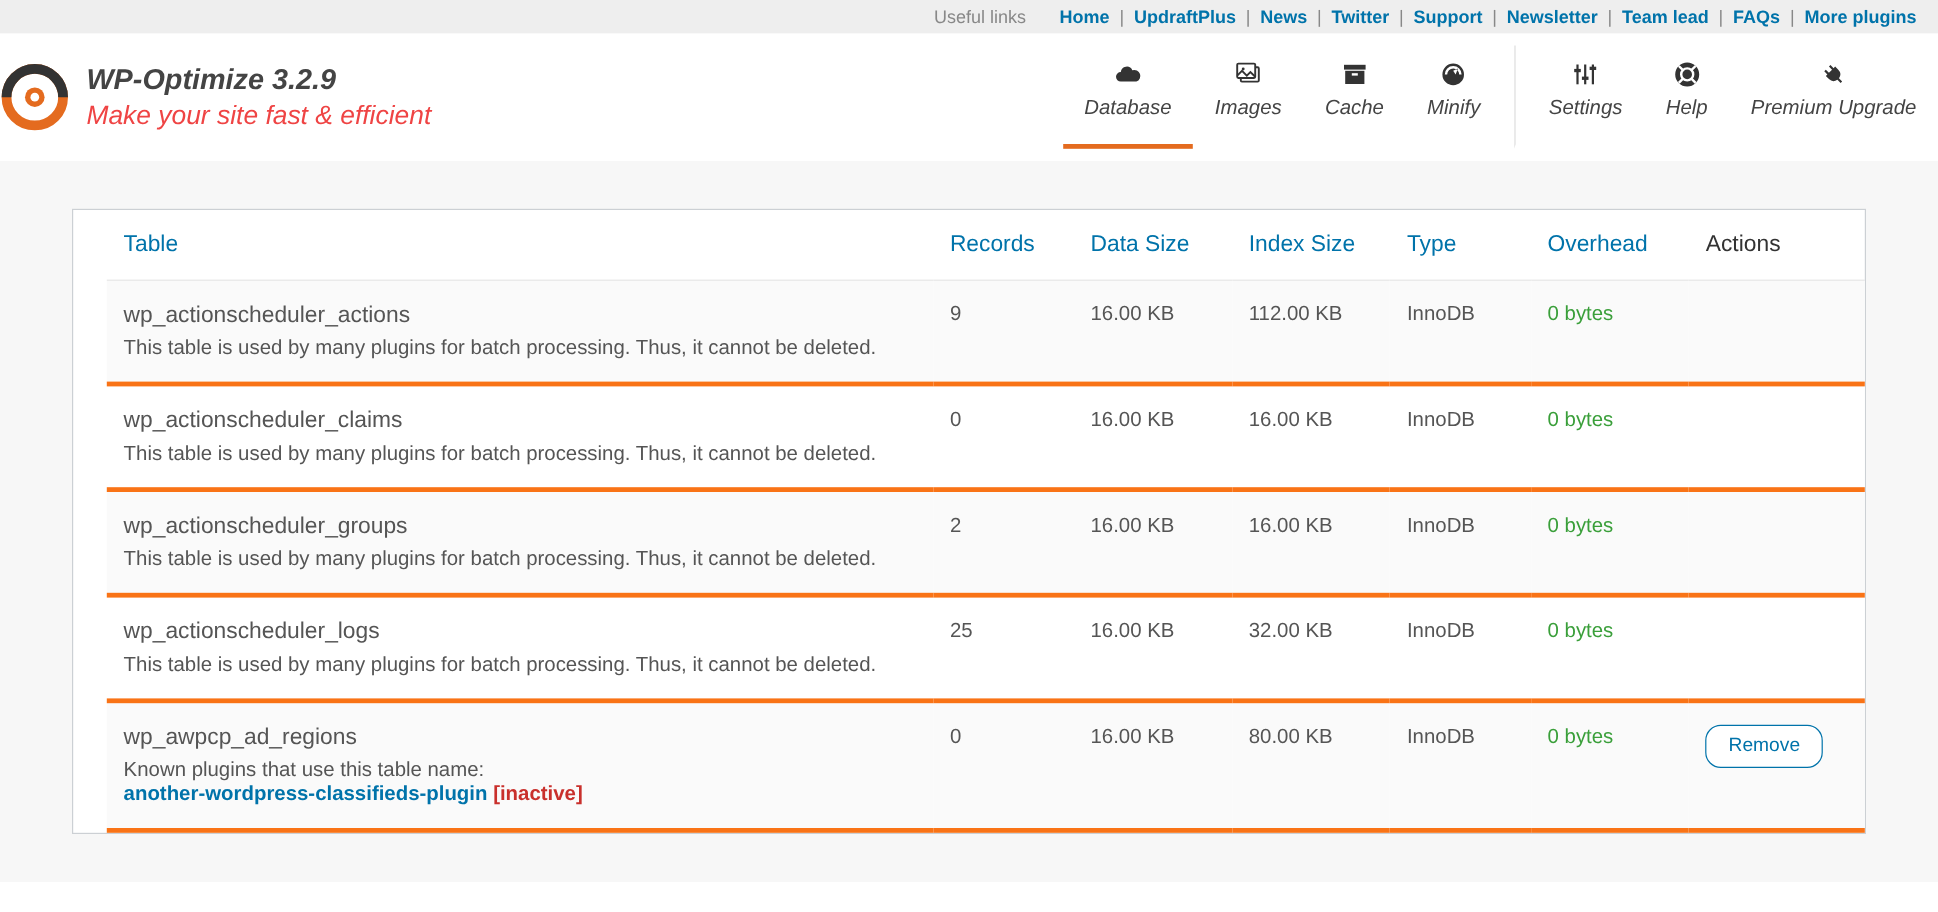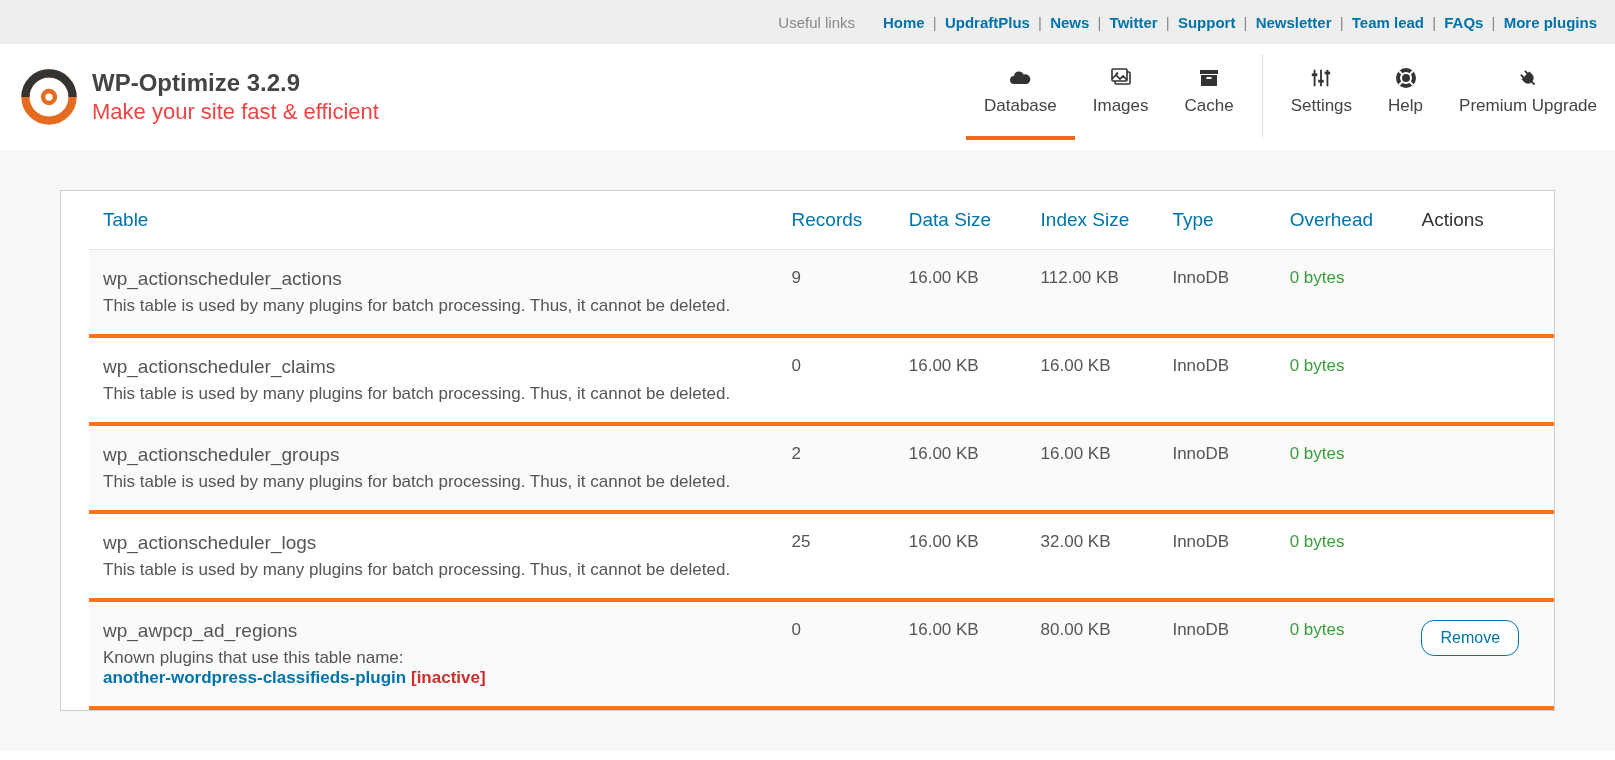--- a/index.html
+++ b/index.html
@@ -1,25 +1,25 @@
 <!DOCTYPE html>
 <html><head>
 <meta charset="utf-8">
 <style>
   * { box-sizing: border-box; margin: 0; padding: 0; }
   body { font-family: "Segoe UI", -apple-system, BlinkMacSystemFont, sans-serif; font-size: 14px; color: #333; background: #fff; }
   a { color: #0073aa; text-decoration: none; font-weight: bold; }
 
-  .top-links-bar { background: #eeeeee; display: flex; justify-content: flex-end; align-items: center; padding: 0 18px; font-size: 15px; height: 44px; }
+  .top-links-bar { background: #eeeeee; display: flex; justify-content: flex-end; align-items: center; padding: 0 18px; font-size: 15px; height: 28px; }
   .top-links-bar .useful-label { color: #888; margin-right: 28px; }
   .top-links-bar .link-group { color: #555; }
   .top-links-bar .link-group a { color: #0073aa; }
   .top-links-bar .separator { color: #888; margin: 0 4px; }
 
-  .header { display: flex; align-items: center; padding: 10px 0 10px 20px; border-bottom: 0; background: #fff; position: relative; }
+  .header { display: flex; align-items: center; padding: 10px 0 10px 0; border-bottom: 0; background: #fff; position: relative; font-style: italic; }
   .logo-block { display: flex; align-items: center; }
   .logo { width: 58px; height: 58px; margin-right: 14px; }
   .title-block h1 { font-size: 24px; font-weight: 600; color: #444; line-height: 1.2; }
   .tagline { font-size: 22px; color: #ef4444; font-weight: 400; margin-top: 2px; }
 
   .nav-tabs { display: flex; align-items: flex-end; margin-left: auto; align-self: stretch; }
   .nav-tab { padding: 12px 18px 20px 18px; text-align: center; color: #444; font-size: 17px; cursor: pointer; border-bottom: 4px solid transparent; display: flex; flex-direction: column; align-items: center; gap: 6px; }
   .nav-tab.active { border-bottom: 4px solid #e46b1f; }
   .nav-tab .icon { font-size: 22px; color: #333; height: 24px; display: flex; align-items: center; justify-content: center; }
   .nav-tab.divider-before { border-left: 1px solid #ddd; margin-left: 10px; padding-left: 28px; }
@@ -92,20 +92,28 @@
       <div class="nav-tab">
         <span class="icon">
           <svg viewBox="0 0 24 24" width="24" height="24" fill="#333">
             <rect x="3" y="4" width="18" height="4"></rect>
             <rect x="4" y="9" width="16" height="11" fill="#333"></rect>
             <rect x="9.5" y="11" width="5" height="2" fill="#fff"></rect>
           </svg>
         </span>
         <span>Cache</span>
       </div>
+      <div class="nav-tab">
+        <span class="icon">
+          <svg viewBox="0 0 24 24" width="24" height="24" fill="#333">
+            <path d="M12 3a9 9 0 0 0-9 9 9 9 0 0 0 18 0 9 9 0 0 0-9-9zm0 2a7 7 0 0 1 7 7h-2a5 5 0 0 0-10 0H5a7 7 0 0 1 7-7zm0 4l4-2-2 5-2-3z"></path>
+          </svg>
+        </span>
+        <span>Minify</span>
+      </div>
       <div class="nav-tab divider-before">
         <span class="icon">
           <svg viewBox="0 0 24 24" width="22" height="22" fill="#333">
             <rect x="4" y="3" width="2" height="18"></rect>
             <rect x="11" y="3" width="2" height="18"></rect>
             <rect x="18" y="3" width="2" height="18"></rect>
             <rect x="2" y="7" width="6" height="3"></rect>
             <rect x="9" y="14" width="6" height="3"></rect>
             <rect x="16" y="5" width="6" height="3"></rect>
           </svg>

